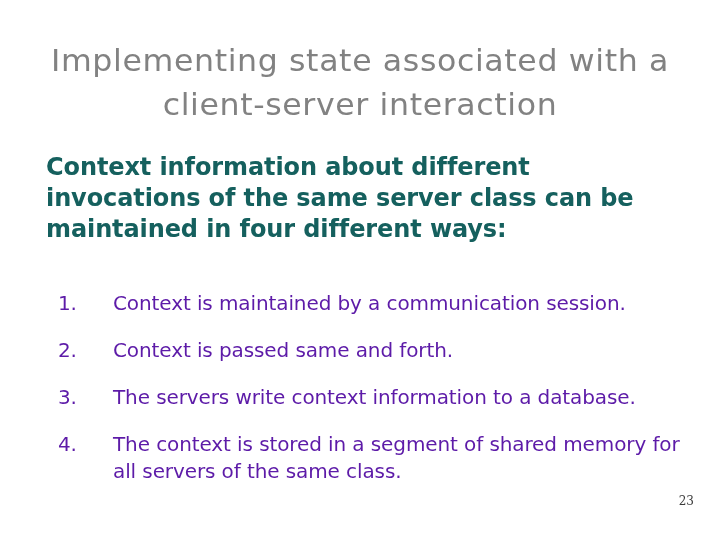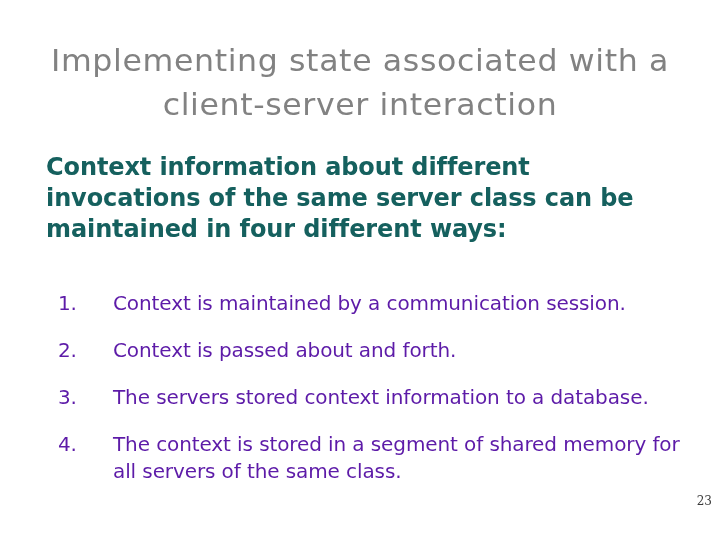--- a/index.html
+++ b/index.html
@@ -86,21 +86,21 @@
   }
 
   .list-text {
     display: block;
     margin-top: 8px;
   }
 
   
   .page-number {
     position: absolute;
-    right: 8px;
+    right: 26px;
     bottom: 32px;
     color: #3a3a3a;
     font-family: "DejaVu Serif", "Liberation Serif", serif;
     font-size: 12px;
     line-height: 14px;
   }
 </style>
 </head>
 <body>
 
@@ -113,26 +113,26 @@
 
   <div class="list">
 
     <div class="list-item">
       <span class="list-num">1.</span>
       <span class="list-text">Context is maintained by a communication session.</span>
     </div>
 
     <div class="list-item">
       <span class="list-num">2.</span>
-      <span class="list-text">Context is passed about and forth.</span>
+      <span class="list-text">Context is passed same and forth.</span>
     </div>
 
     <div class="list-item">
       <span class="list-num">3.</span>
-      <span class="list-text">The servers stored context information to a database.</span>
+      <span class="list-text">The servers write context information to a database.</span>
     </div>
 
     <div class="list-item">
       <span class="list-num">4.</span>
       <span class="list-text">The context is stored in a segment of shared memory for all servers of the same class.</span>
     </div>
 
   </div>
 
   <div class="page-number">23</div>

